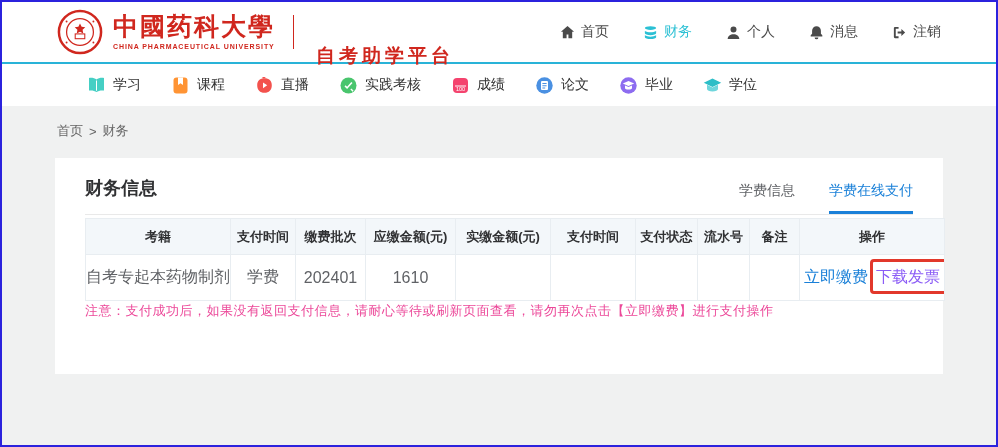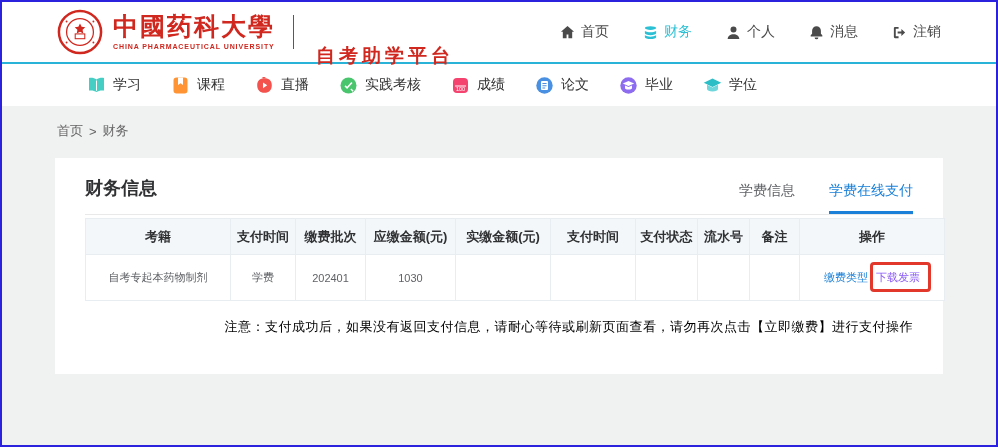--- a/index.html
+++ b/index.html
@@ -41,29 +41,29 @@
   }
   .card-head { display:flex; justify-content:space-between; align-items:flex-end; border-bottom:1px solid #e9e9e9; }
   .card-title { font-size:18px; color:#303133; font-weight:600; padding-bottom:14px; }
   .tabs { display:flex; gap:34px; }
   .tab { font-size:14px; color:#606266; padding-bottom:11px; cursor:pointer; border-bottom:3px solid transparent; }
   .tab.active { color:#1a80d8; border-bottom-color:#1a80d8; }
   
   table { width:100%; border-collapse:collapse; table-layout:fixed; margin-top:3px; }
   th, td { border:1px solid #e8edf1; text-align:center; overflow:hidden; white-space:nowrap; }
   th { background:#f3f7fa; height:36px; font-size:13px; color:#303133; font-weight:600; }
-  td { height:46px; font-size:11px; color:#606266; background:#fff; }
+  td { height:46px; font-size:16px; color:#606266; background:#fff; }
   .actions-cell { position:relative; }
   .link-pay { color:#1a80d8; cursor:pointer; margin-right:8px; }
   .link-invoice { color:#8b5cf6; cursor:pointer; position:relative; }
   .highlight-box {
     position:absolute; border:3px solid #e2382b; border-radius:4px;
     left:-6px; right:-11px; top:-9px; bottom:-9px; pointer-events:none;
   }
-  .note { margin-top:17px; font-size:13px; color:#000000; letter-spacing:0.5px;text-align:right; }
+  .note { margin-top:1px; font-size:13px; color:#ec4899; letter-spacing:0.5px; }
 </style>
 </head>
 <body>
 
 <div class="frame">
 
   <div class="header">
     <div class="logo">
       <svg class="seal" viewBox="0 0 48 48">
         <circle cx="24" cy="24" r="22" fill="none" stroke="#d0271e" stroke-width="2.6"></circle>
@@ -224,28 +224,28 @@
             <th>流水号</th>
             <th>备注</th>
             <th>操作</th>
           </tr>
         </thead>
         <tbody>
           <tr>
             <td>自考专起本药物制剂</td>
             <td>学费</td>
             <td>202401</td>
-            <td>1030</td>
+            <td>1610</td>
             <td></td>
             <td></td>
             <td></td>
             <td></td>
             <td></td>
             <td class="actions-cell">
-              <span class="link-pay">缴费类型</span><span class="link-invoice">下载发票<span class="highlight-box"></span></span>
+              <span class="link-pay">立即缴费</span><span class="link-invoice">下载发票<span class="highlight-box"></span></span>
             </td>
           </tr>
         </tbody>
       </table>
 
       <div class="note">注意：支付成功后，如果没有返回支付信息，请耐心等待或刷新页面查看，请勿再次点击【立即缴费】进行支付操作</div>
     </div>
   </div>
 </div>
 

